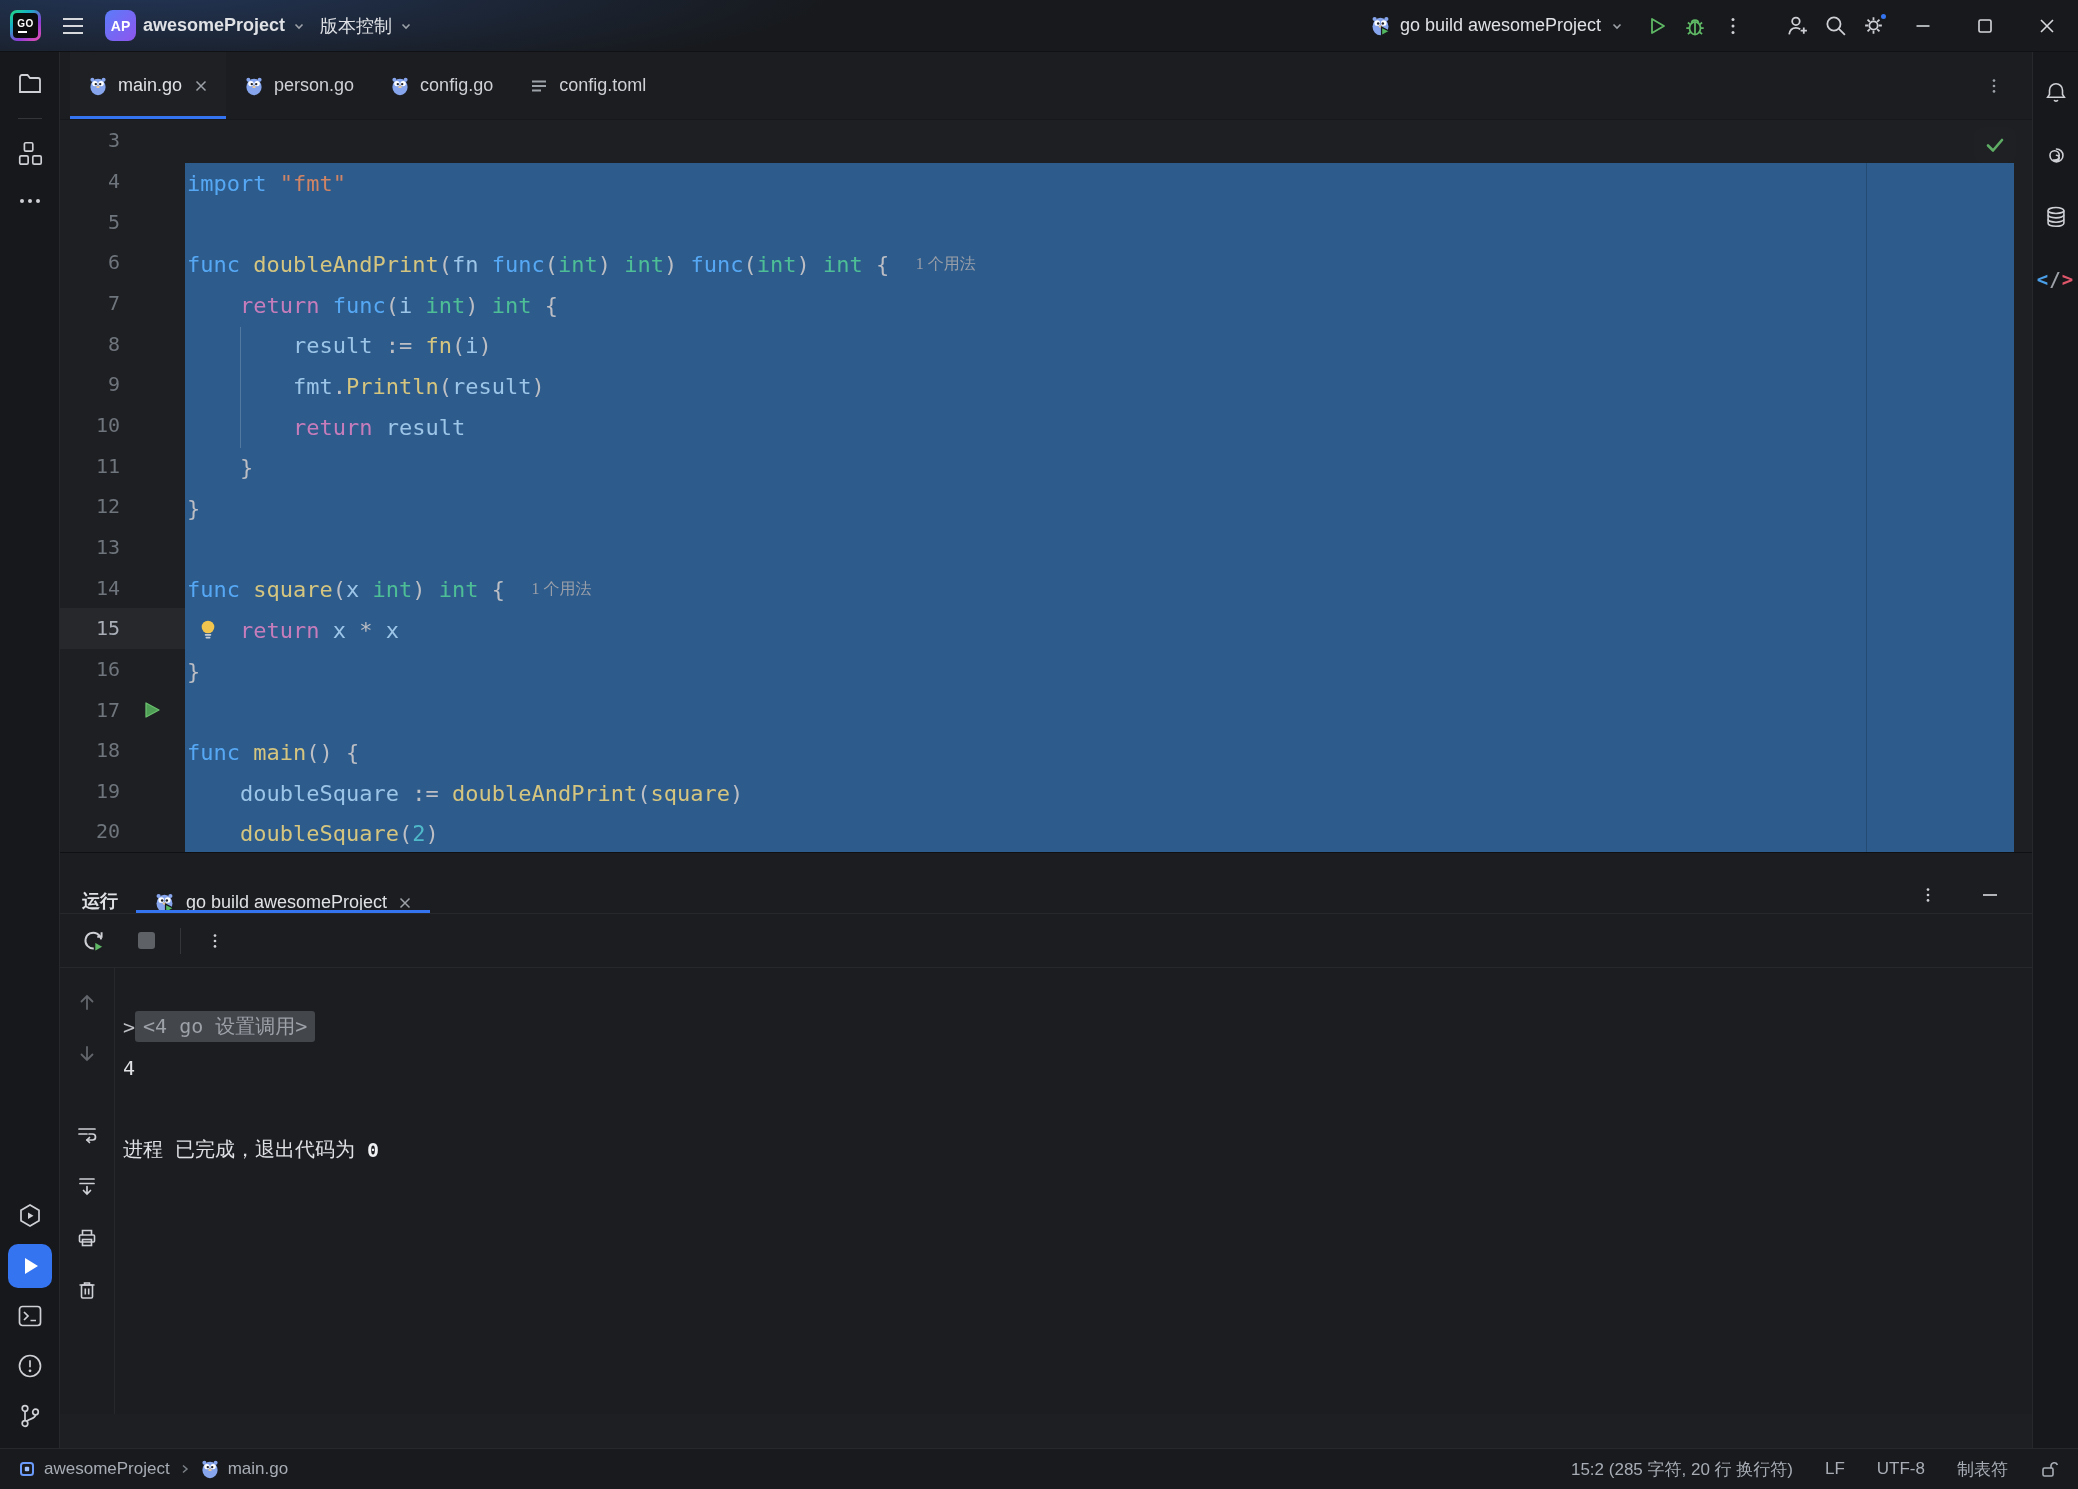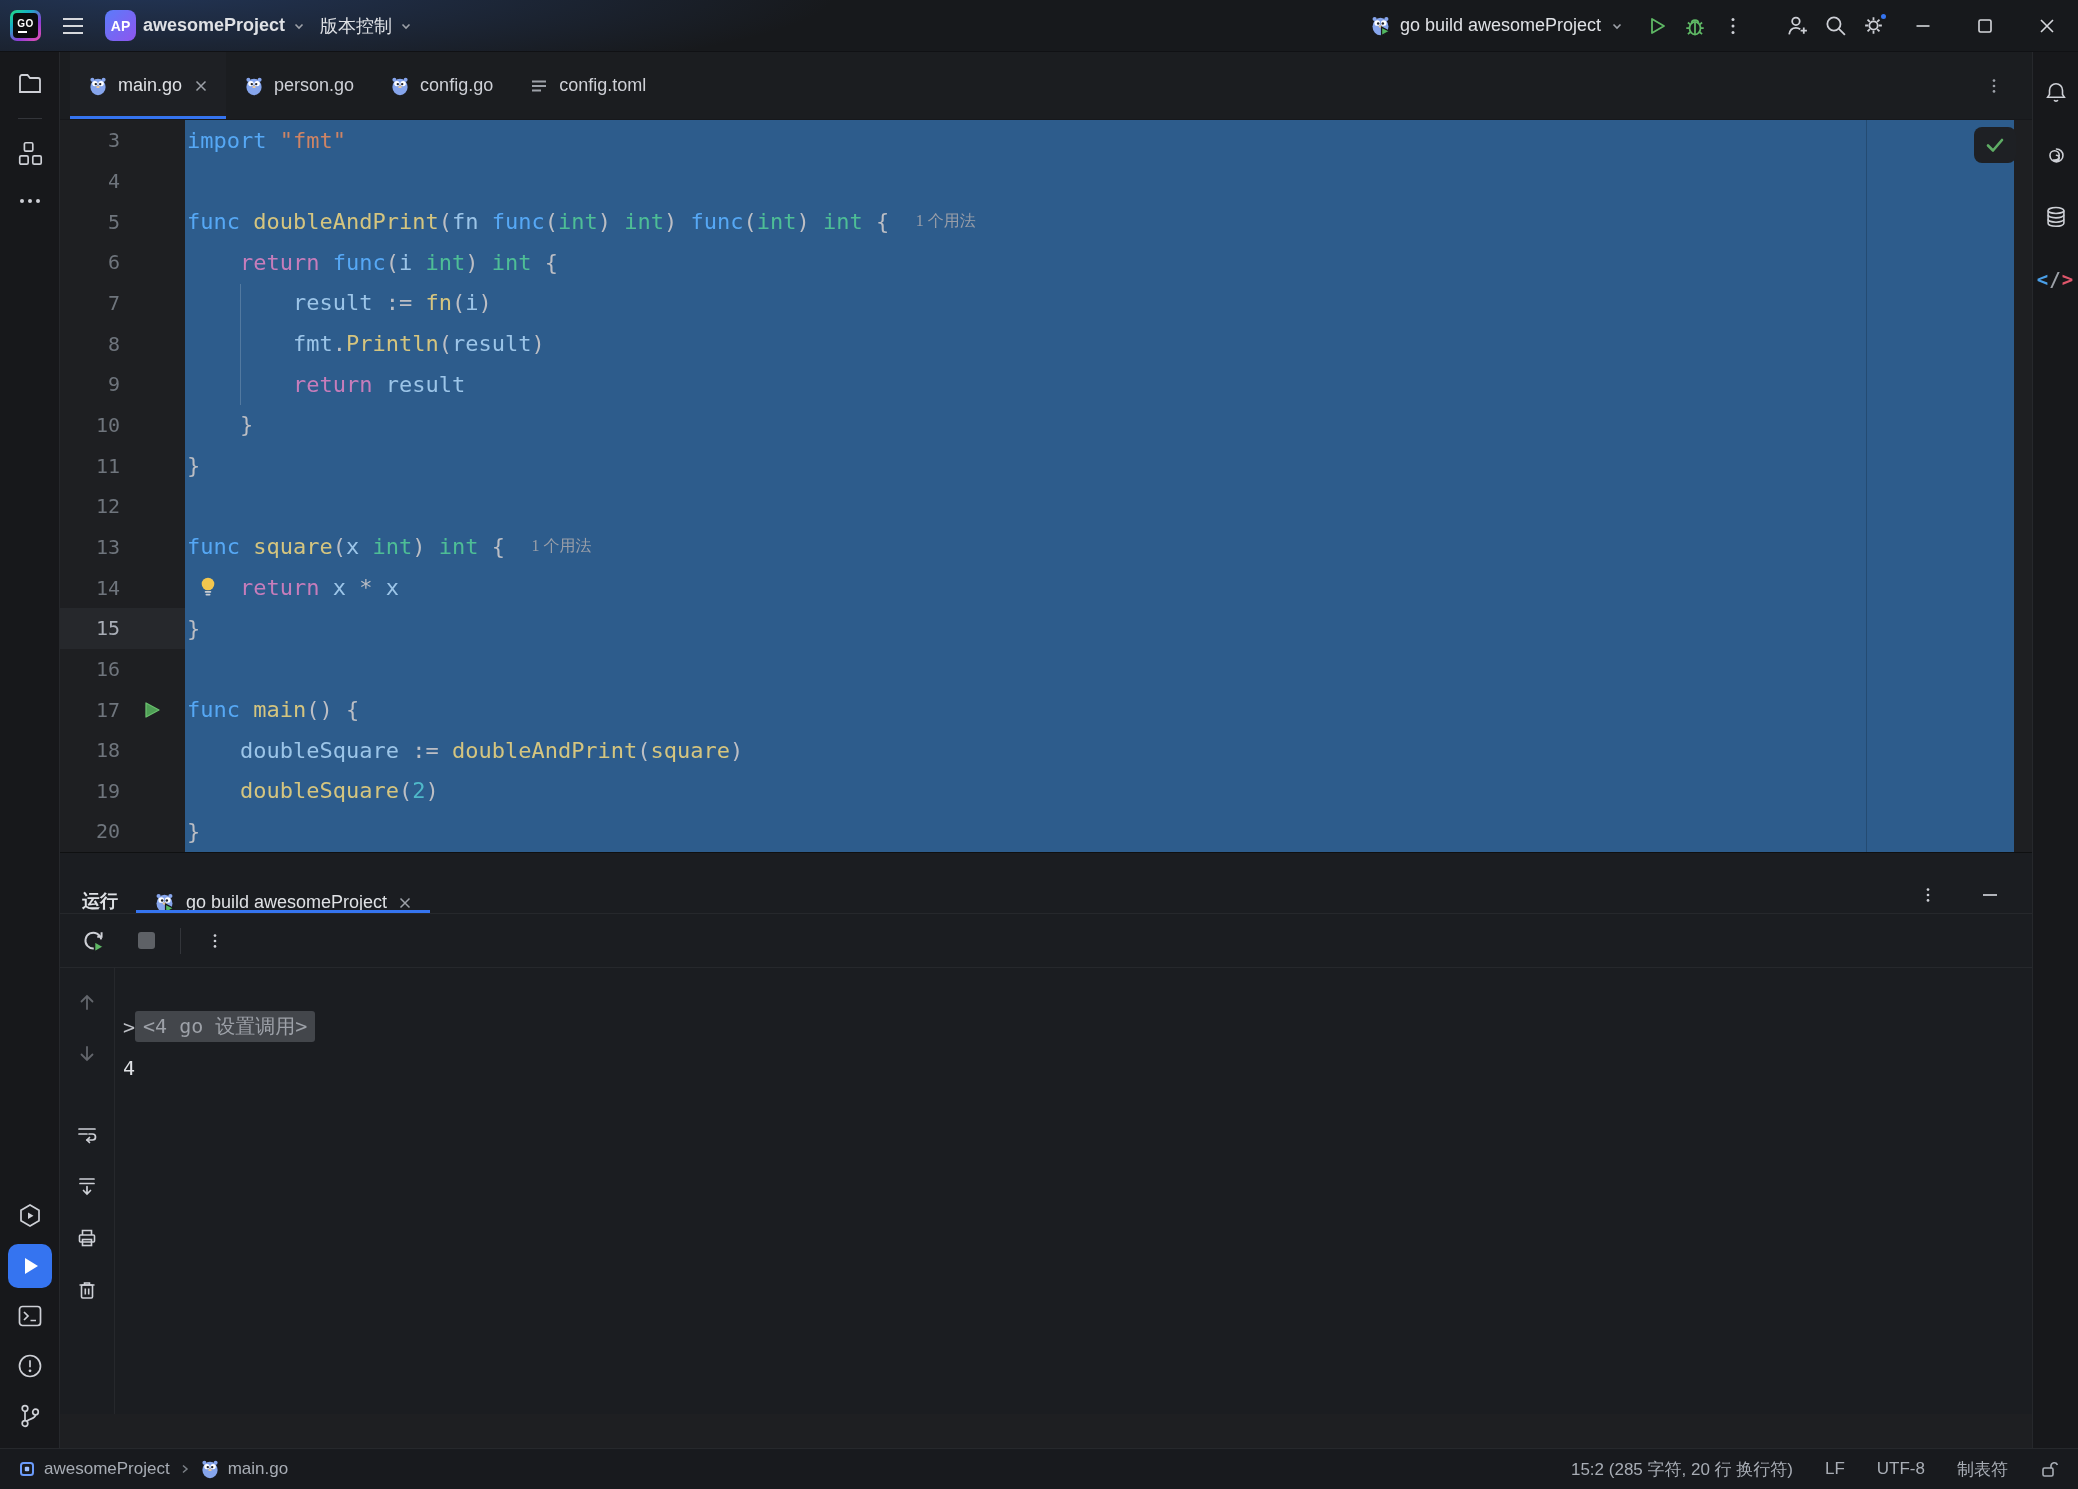--- a/index.html
+++ b/index.html
@@ -62,21 +62,21 @@
 
   
   .editor{height:732px;flex:0 0 732px;display:flex;position:relative;background:#1e1f22;}
   .gutter{width:125px;flex:0 0 125px;background:#1e1f22;font-family:"DejaVu Sans Mono","Liberation Mono",monospace;
     font-size:20px;color:#6f757d;}
   .g-row{height:40.67px;display:flex;align-items:center;}
   .g-row.current{background:#26282c;color:#a9aeb7;}
   .g-num{width:60px;text-align:right;}
   .g-marker{flex:1;display:flex;justify-content:center;align-items:center;}
   .code{flex:1;position:relative;background:var(--selection);
-    font-family:"DejaVu Sans Mono","Liberation Mono",monospace;font-size:22px;color:var(--plain);overflow:hidden;}
+    font-family:"DejaVu Sans Mono","Liberation Mono",monospace;font-size:22px;color:var(--plain);overflow:hidden;margin-top:43px;}
   .c-row{height:40.67px;display:flex;align-items:center;white-space:pre;position:relative;padding-left:2px;}
   .c-row .bulb{position:absolute;left:12px;top:8px;}
   .tk-kw{color:var(--kw);} .tk-ret{color:var(--ret);} .tk-fn{color:var(--fn);} .tk-call{color:var(--call);}
   .tk-typ{color:var(--typ);} .tk-str{color:var(--str);} .tk-v{color:var(--v);} .tk-num{color:var(--num);}
   .tk-hint{color:var(--hint);font-size:16px;font-family:Liberation Serif, serif;}
   .guide-v{position:absolute;left:1681px;top:0;bottom:0;width:1px;background:rgba(0,0,0,.18);}
   .indent-guide{position:absolute;left:55px;top:164px;height:121px;width:1px;background:rgba(255,255,255,.18);}
   .scroll-track{position:absolute;right:0;top:0;bottom:0;width:18px;background:#1e1f22;}
   .check-widget{position:absolute;right:16px;top:7px;width:42px;height:36px;background:#1e2024;border-radius:8px;
     display:flex;align-items:center;justify-content:center;cursor:pointer;}
@@ -566,20 +566,21 @@
                 <path d="M3.5 6h15M8.5 6V4h5v2"></path>
                   <rect x="5.5" y="6" width="11" height="13" rx="1.2"></rect>
                   <path d="M9.3 9.5v6M12.7 9.5v6"></path>
               </svg>
             </button>
           </div>
           <div class="console-out" id="console-out">
               <div class="co-row"><span class="co-prompt">&gt;</span><span class="folded-chip">&lt;4 go 设置调用&gt;</span></div>
               <div class="co-row">4</div>
               <div class="co-row"></div>
+              <div class="co-row"><span>进程 已完成，退出代码为 </span><span class="co-bold">0</span></div>
             </div>
         </div>
       </section>
     </div>
 
     <nav class="stripe right">
       <button class="sbtn">
         <svg width="26" height="26" viewBox="0 0 28 28" fill="none" stroke="#CED0D6" stroke-width="1.7">
           <path d="M14 4a7 7 0 0 1 7 7v4.5l2 3H5l2-3V11a7 7 0 0 1 7-7z"></path>
             <path d="M12 21.5a2.2 2.2 0 0 0 4 0"></path>

